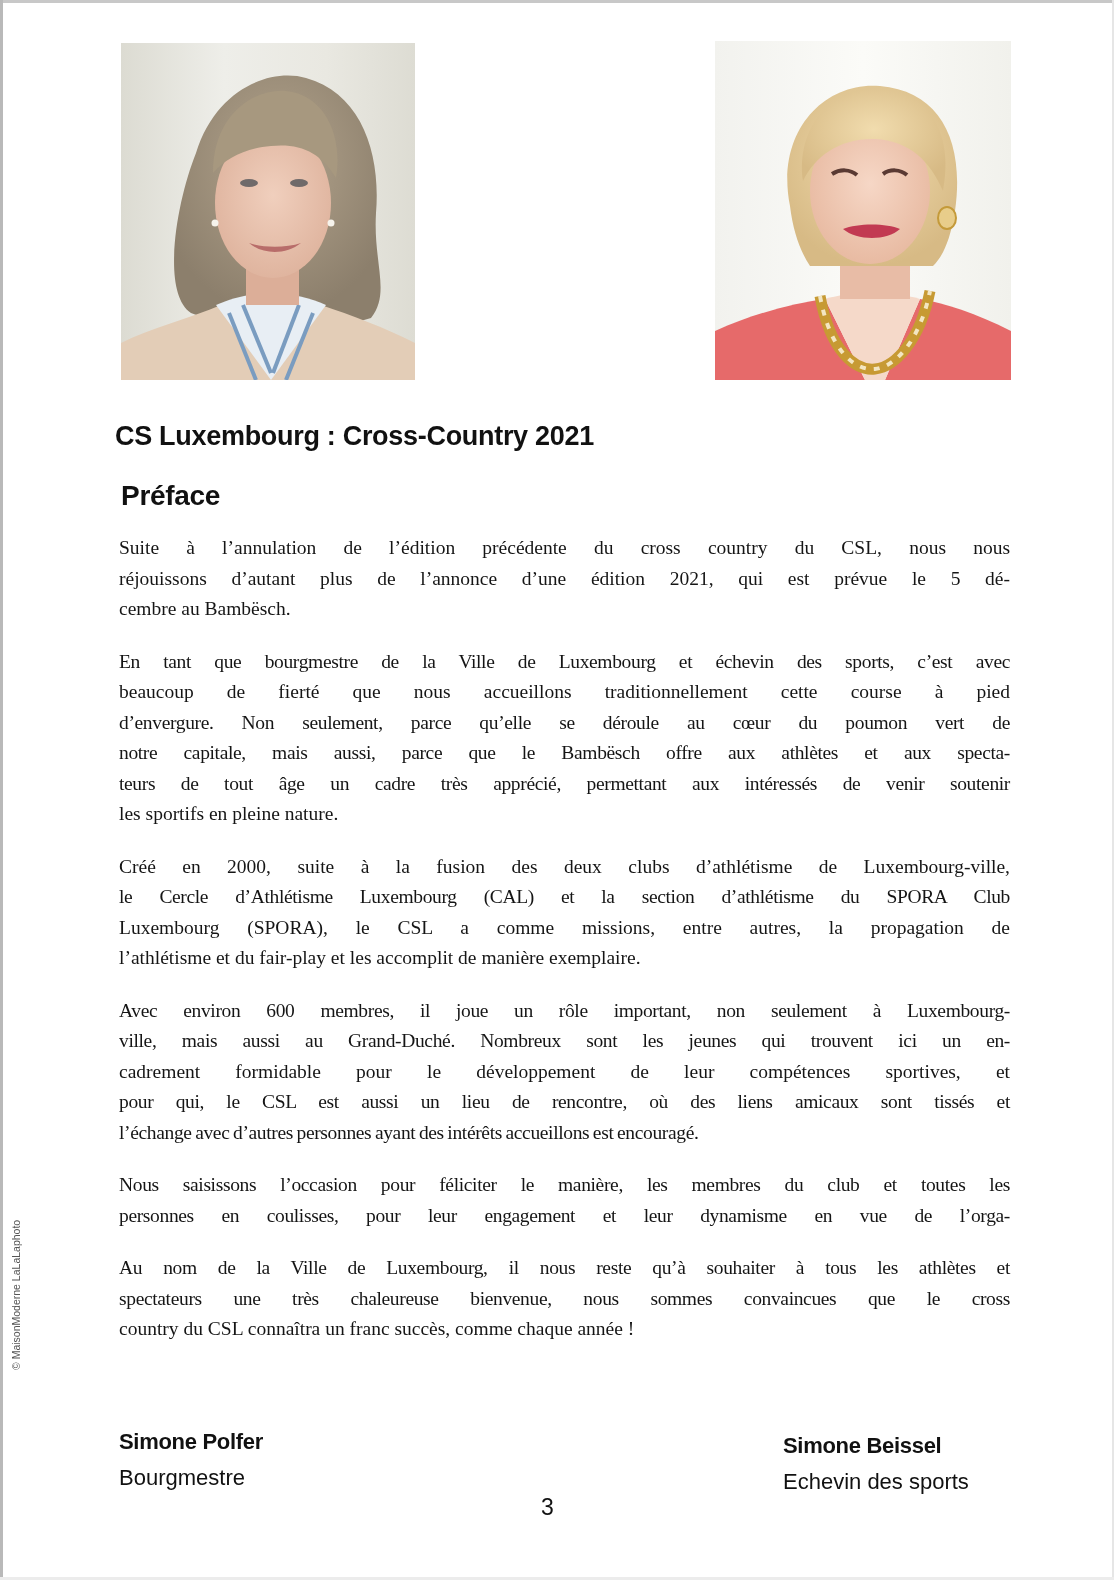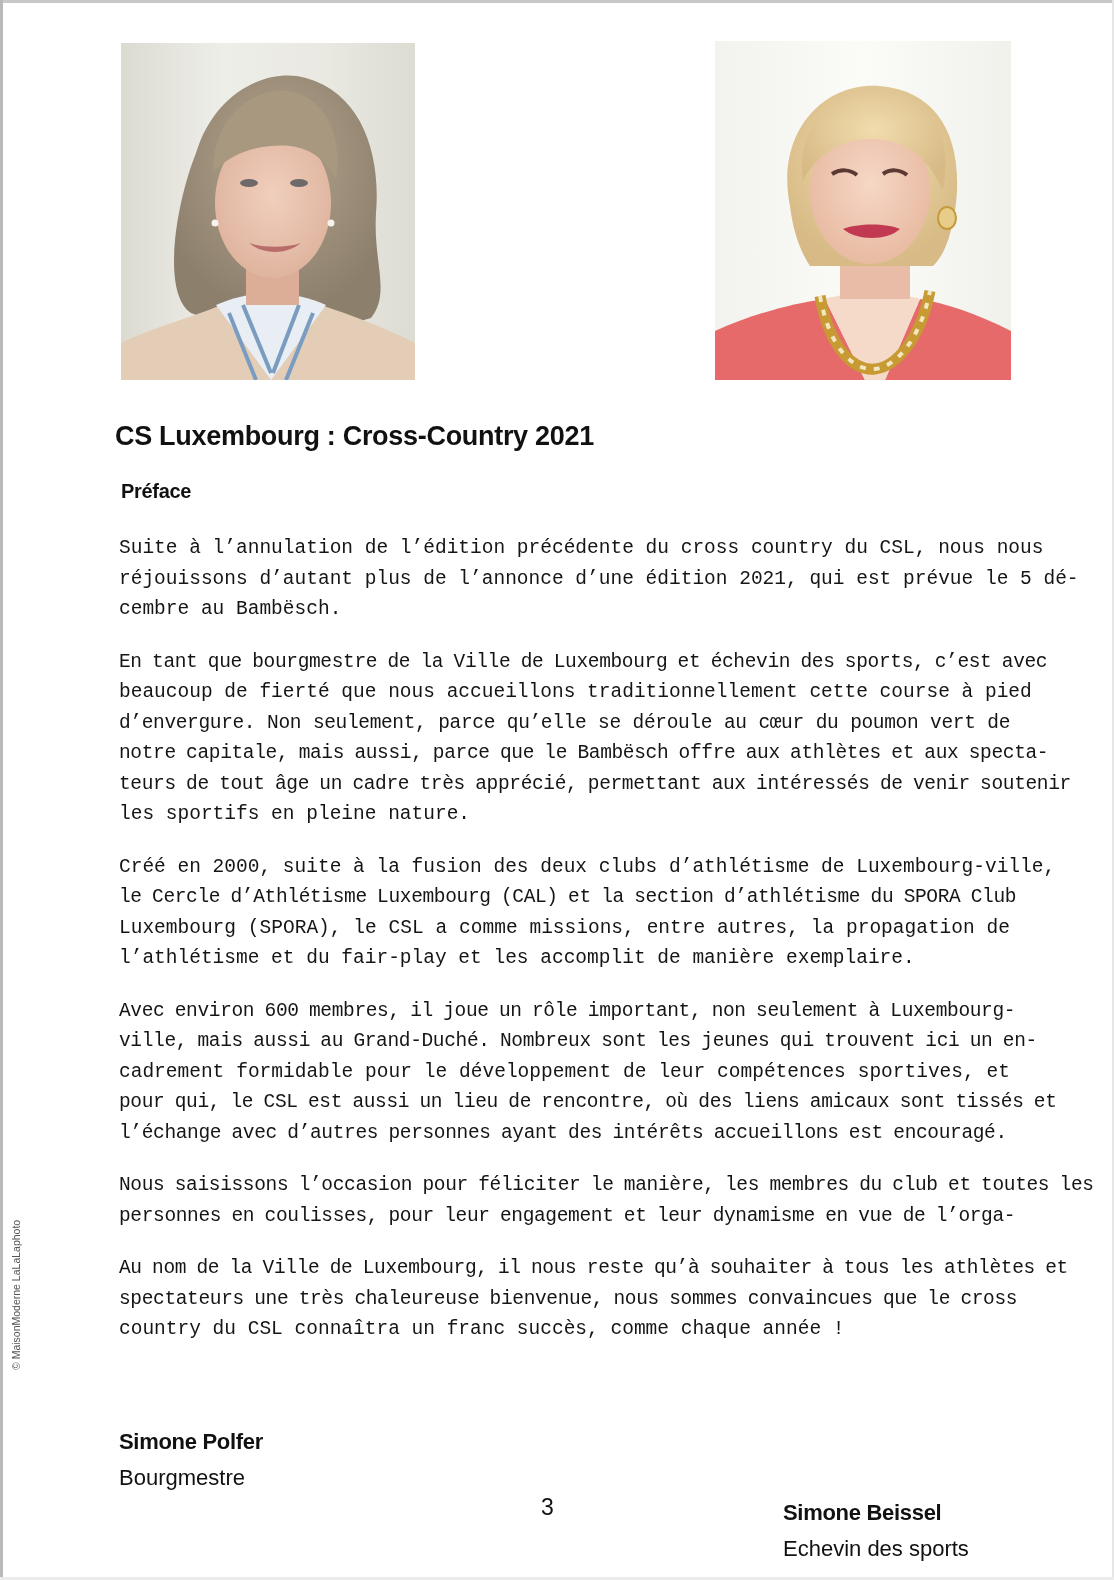--- a/index.html
+++ b/index.html
@@ -30,43 +30,43 @@
     }
 
     .title {
       position: absolute; left: 115px; top: 421px;
       font-size: 27px; font-weight: bold; letter-spacing: -0.3px;
       font-family: "Liberation Sans", sans-serif; color: #111;
       white-space: nowrap;
     }
     .subtitle {
       position: absolute; left: 121px; top: 480px;
-      font-size: 20px; font-weight: bold; letter-spacing: -0.3px;
+      font-size: 28px; font-weight: bold; letter-spacing: -0.3px;
       font-family: "Liberation Sans", sans-serif; color: #111;
     }
 
     .body {
       position: absolute; left: 119px; top: 533px; width: 891px;
-      font-family: Liberation Mono, monospace; font-size: 19.5px;
+      font-family: Liberation Serif, serif; font-size: 19.5px;
       color: #151515;
     }
     .para { margin: 0 0 22px 0; }
     .line {
       display: block; height: 30.5px; line-height: 30.5px;
       text-align: justify; text-align-last: justify;
       white-space: nowrap; overflow: visible;
     }
     .line.last { text-align-last: left; }
     .line.fit { letter-spacing: -0.35px; word-spacing: -1px; }
 
     .sig { position: absolute; font-family: "Liberation Sans", sans-serif; font-size: 22px; color: #111; }
     .sig .name { display: block; font-weight: bold; letter-spacing: -0.3px; height: 34px; line-height: 30px; }
     .sig .role { display: block; height: 34px; line-height: 34px; }
     #sig-left { left: 119px; top: 1427px; }
-    #sig-right { left: 783px; top: 1498px; }
+    #sig-right { left: 783px; top: 1431px; }
 
     .page-number {
       position: absolute; left: 541px; top: 1494px;
       font-family: "Liberation Sans", sans-serif; font-size: 23px; color: #111;
     }
   </style>
 </head>
 <body>
 
 <div class="frame-top"></div>

